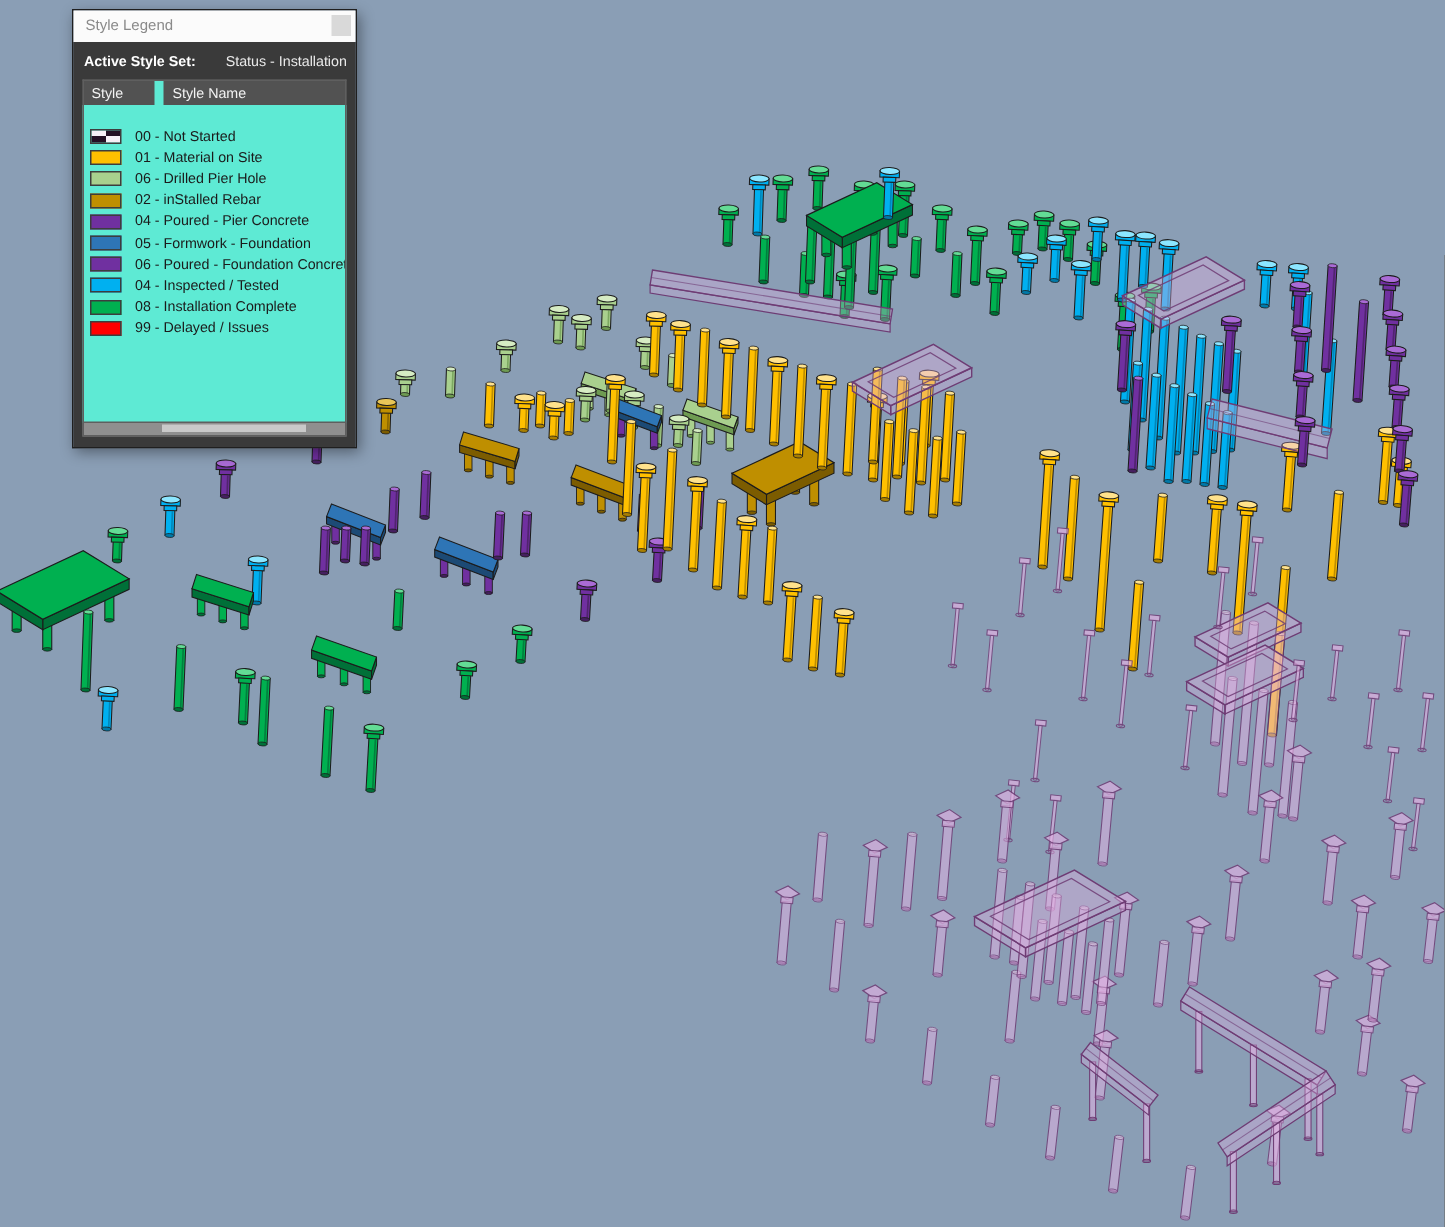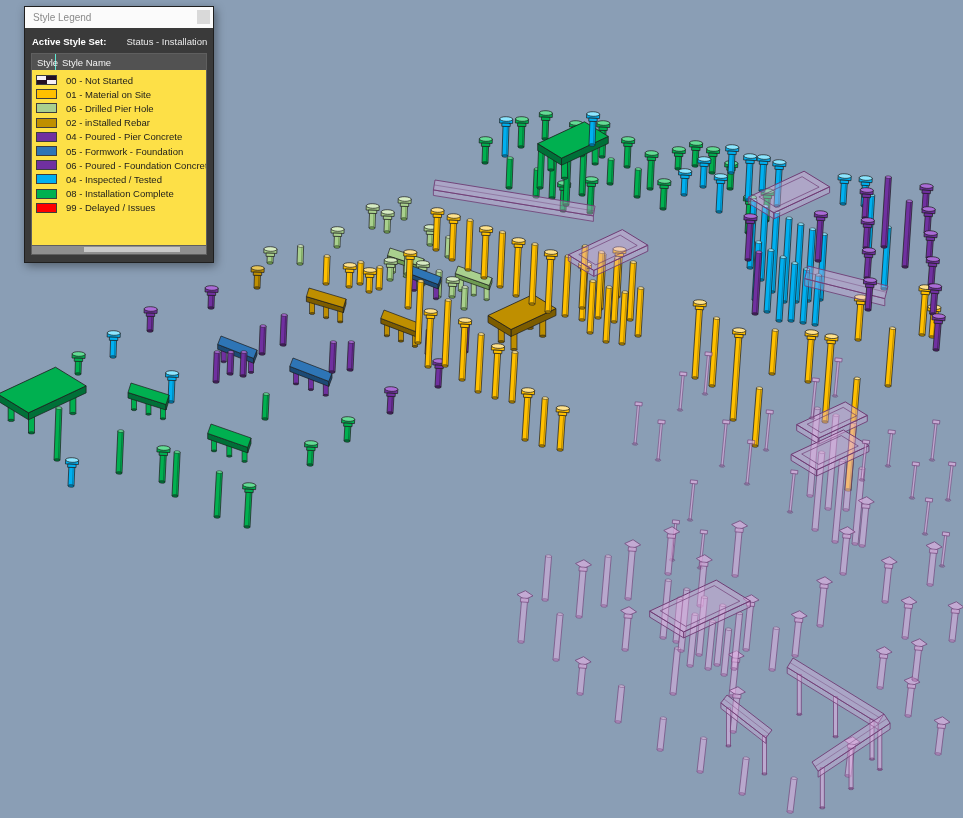--- a/index.html
+++ b/index.html
@@ -1,29 +1,29 @@
 <!DOCTYPE html>
 <html><head>
 <meta charset="utf-8">
 <style>
 html,body{margin:0;padding:0;background:#666}
 .stage{position:relative;width:963px;height:818px;overflow:hidden;font-family:"Liberation Sans",sans-serif}
 .viewport{position:absolute;inset:0}
 .viewport svg{position:absolute;inset:0;width:100%;height:100%;display:block}
-.panel{position:absolute;left:24px;top:6px;width:188px;border:1px solid #1f1f1f;box-shadow:2px 3px 9px rgba(0,0,0,.4)}
+.panel{position:absolute;left:48px;top:6px;width:188px;border:1px solid #1f1f1f;box-shadow:2px 3px 9px rgba(0,0,0,.4)}
 .titlebar{height:21px;background:#FBFBFB;display:flex;align-items:center;position:relative}
 .title{font-size:10px;color:#8a8a8a;padding-left:8px}
 .closebtn{position:absolute;right:3px;top:3px;width:13px;height:14px;background:#D9D9D9}
 .pbody{background:#3A3A3A;padding:6px 6px 7px 6px}
 .activeset{font-size:9.5px;color:#e9e9e9;margin:2px 0 6px 1px;white-space:nowrap}
 .activeset b{color:#fff;font-weight:bold;margin-right:20px}
 .thead{display:flex;background:#525252;color:#f2f2f2;font-size:9.5px;height:17px;align-items:center;border:1px solid #5f5f5f;border-bottom:none;box-sizing:border-box}
-.c1{width:24px;padding-left:5px;border-right:1px solid #5eead4;height:100%;display:flex;align-items:center;box-sizing:border-box}
+.c1{width:53px;padding-left:5px;border-right:6px solid #5eead4;height:100%;display:flex;align-items:center;box-sizing:border-box}
 .c2{padding-left:6px}
-.tbody{background:#fde047;height:176px;border:1px solid #5f5f5f;border-top:none;padding-top:3px;box-sizing:border-box;overflow:hidden}
+.tbody{background:#5eead4;height:212px;border:1px solid #5f5f5f;border-top:none;padding-top:14px;box-sizing:border-box;overflow:hidden}
 .lg-row{display:flex;align-items:center;height:14.2px;padding-left:4px}
 .lg-swatch{width:21px;height:10px;border:1px solid #3d3d3d;flex:0 0 auto;box-sizing:border-box}
 .lg-label{font-size:9.5px;color:#1b1b1b;margin-left:9px;white-space:nowrap}
 .hscroll{height:9px;background:#8F8F8F;position:relative;border:1px solid #5f5f5f;border-top:none;box-sizing:border-box}
 .thumb{position:absolute;left:30%;top:1px;width:55%;height:5px;background:#C9C9C9}
 </style>
 </head>
 <body>
 
 <div class="stage">

